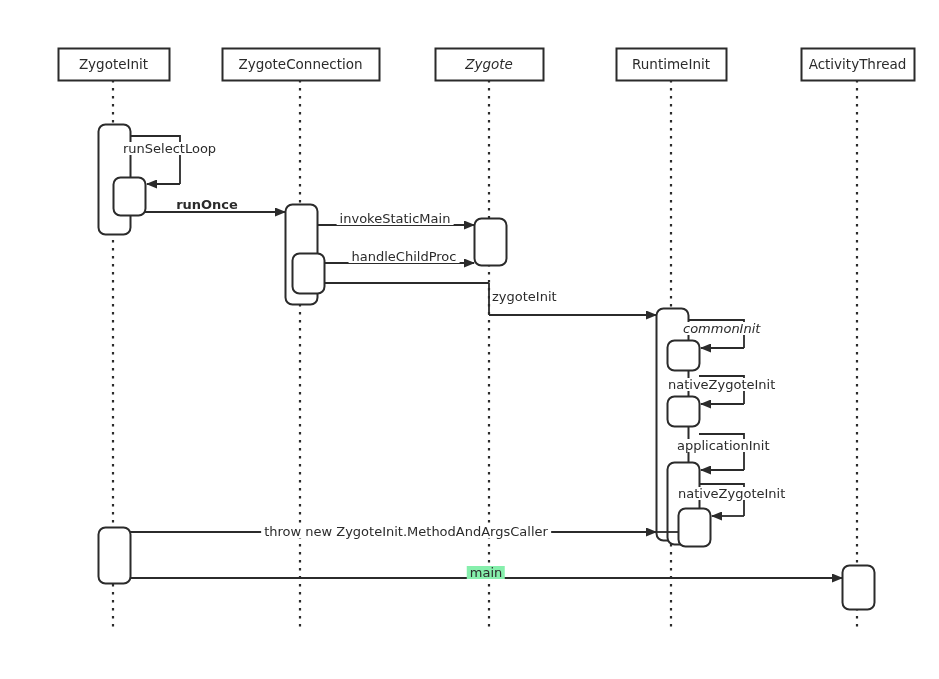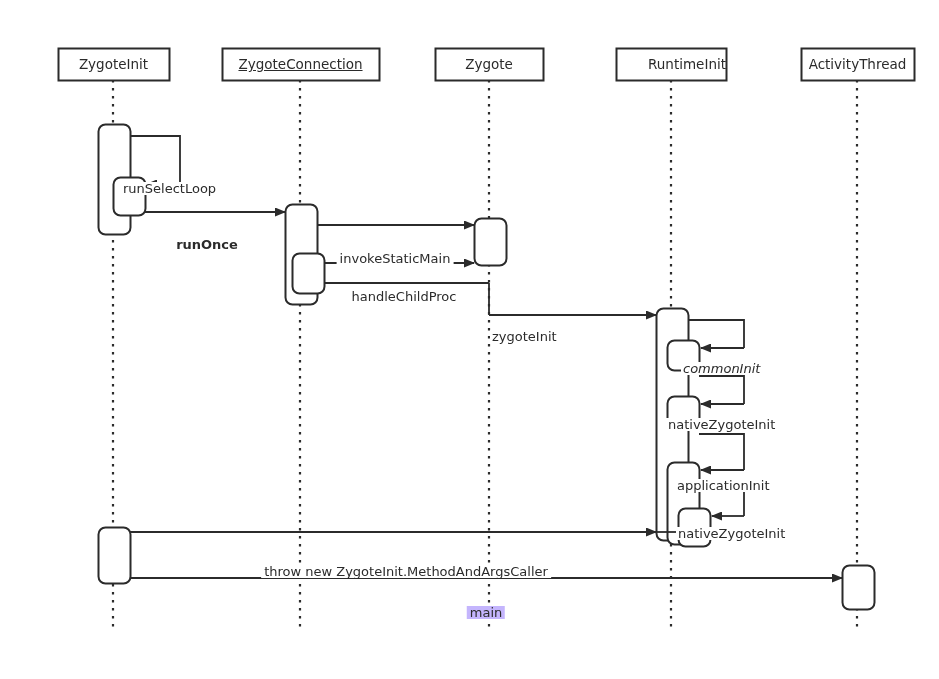--- a/index.html
+++ b/index.html
@@ -7,21 +7,20 @@
     width:939px;height:679px;background:#ffffff;
     font-family:"DejaVu Sans","Liberation Sans",sans-serif;
     overflow:hidden;position:relative;
   }
   #diagram{position:absolute;left:8px;top:0;width:939px;height:679px;}
   .lbl{
     position:absolute;
     font-family:"DejaVu Sans","Liberation Sans",sans-serif;
     font-size:13px;color:#2b2b2b;white-space:nowrap;
     line-height:1;
-    margin-top:40px;
   }
   .hdr-lbl{
     position:absolute;display:flex;align-items:center;justify-content:center;
     font-family:"DejaVu Sans","Liberation Sans",sans-serif;
     font-size:13.5px;color:#2b2b2b;white-space:nowrap;
   }
 </style>
 </head>
 <body>
 
@@ -78,29 +77,29 @@
         <line x1="736" y1="470" x2="693" y2="470" stroke="#2b2b2b" stroke-width="1.8" marker-end="url(#arrow-solid)"></line>
         <path d="M691,484 L736,484 L736,516" fill="none" stroke="#2b2b2b" stroke-width="1.8"></path>
         <line x1="736" y1="516" x2="704" y2="516" stroke="#2b2b2b" stroke-width="1.8" marker-end="url(#arrow-solid)"></line>
         <line x1="648" y1="532" x2="122" y2="532" stroke="#2b2b2b" stroke-width="1.8" marker-end="url(#arrow-solid)" transform="rotate(180 385 532)"></line>
         <line x1="670" y1="532" x2="648" y2="532" stroke="#2b2b2b" stroke-width="1.8"></line>
         <line x1="122" y1="578" x2="834" y2="578" stroke="#2b2b2b" stroke-width="1.8" marker-end="url(#arrow-solid)"></line>
       </g>
   </svg>
   <div id="labels-layer">
       <div class="hdr-lbl" style="left: 50px; top: 48px; width: 111px; height: 32px;">ZygoteInit</div>
-      <div class="hdr-lbl" style="left: 214px; top: 48px; width: 157px; height: 32px; text-decoration: underline;">ZygoteConnection</div>
-      <div class="hdr-lbl" style="left: 427px; top: 48px; width: 108px; height: 32px;">Zygote</div>
-      <div class="hdr-lbl" style="left: 608px; top: 48px; width: 110px; height: 32px; margin-left: 16px;">RuntimeInit</div>
+      <div class="hdr-lbl" style="left: 214px; top: 48px; width: 157px; height: 32px;">ZygoteConnection</div>
+      <div class="hdr-lbl" style="left: 427px; top: 48px; width: 108px; height: 32px; font-style: italic;">Zygote</div>
+      <div class="hdr-lbl" style="left: 608px; top: 48px; width: 110px; height: 32px;">RuntimeInit</div>
       <div class="hdr-lbl" style="left: 793px; top: 48px; width: 113px; height: 32px;">ActivityThread</div>
       <div class="lbl" style="top: 142px; left: 113px; background: rgb(255, 255, 255); padding: 0px 2px;">runSelectLoop</div>
       <div class="lbl" style="top: 198px; left: 0px; transform: translateX(199px) translateX(-50%); background: rgb(255, 255, 255); padding: 0px 3px; font-weight: bold;">runOnce</div>
       <div class="lbl" style="top: 212px; left: 0px; transform: translateX(387px) translateX(-50%); background: rgb(255, 255, 255); padding: 0px 3px;">invokeStaticMain</div>
       <div class="lbl" style="top: 250px; left: 0px; transform: translateX(396px) translateX(-50%); background: rgb(255, 255, 255); padding: 0px 3px;">handleChildProc</div>
       <div class="lbl" style="top: 290px; left: 482px; background: rgb(255, 255, 255); padding: 0px 2px;">zygoteInit</div>
       <div class="lbl" style="top: 322px; left: 673px; background: rgb(255, 255, 255); padding: 0px 2px; font-style: italic;">commonInit</div>
       <div class="lbl" style="top: 378px; left: 658px; background: rgb(255, 255, 255); padding: 0px 2px;">nativeZygoteInit</div>
       <div class="lbl" style="top: 439px; left: 667px; background: rgb(255, 255, 255); padding: 0px 2px;">applicationInit</div>
       <div class="lbl" style="top: 487px; left: 668px; background: rgb(255, 255, 255); padding: 0px 2px;">nativeZygoteInit</div>
       <div class="lbl" style="top: 525px; left: 0px; transform: translateX(398px) translateX(-50%); background: rgb(255, 255, 255); padding: 0px 3px;">throw new ZygoteInit.MethodAndArgsCaller</div>
-      <div class="lbl" style="top: 566px; left: 0px; transform: translateX(478px) translateX(-50%); background: #c4b5fd; padding: 0px 3px;">main</div>
+      <div class="lbl" style="top: 566px; left: 0px; transform: translateX(478px) translateX(-50%); background: #86efac; padding: 0px 3px;">main</div>
     </div>
 </div>
 
 </body></html>

